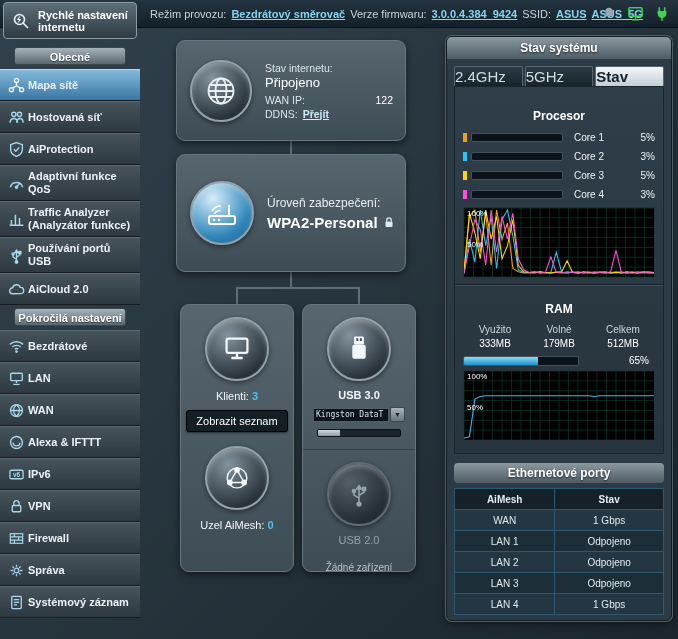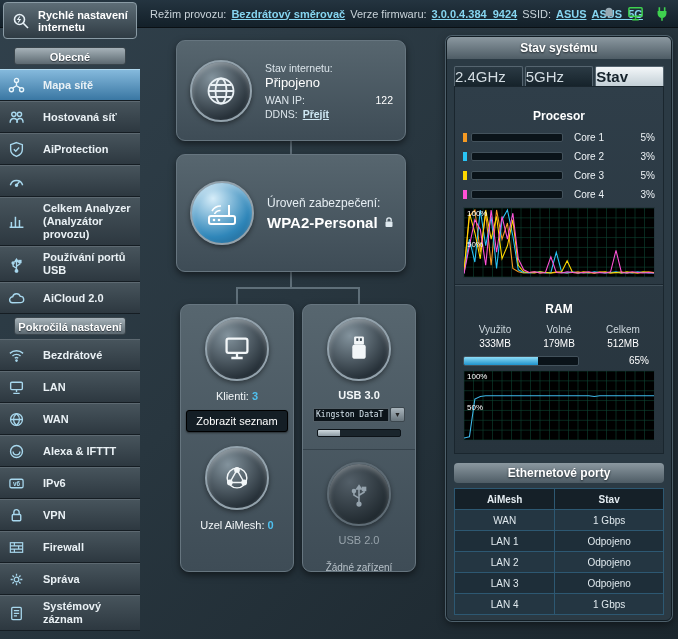--- a/index.html
+++ b/index.html
@@ -20,21 +20,21 @@
   
   .qis{position:absolute;top:2px;left:3px;width:134px;height:37px;cursor:pointer;
        background:linear-gradient(#5d6d77,#2f3b43);border:1px solid #8a9ba5;border-radius:4px;
        display:flex;align-items:center;gap:7px;padding:0 7px;font-size:11px;font-weight:bold;line-height:12px}
 
   
   .sidebar{position:absolute;top:44px;left:0;width:140px}
   .sechdr{margin:3px 14px 4px;height:18px;line-height:18px;text-align:center;font-size:11px;font-weight:bold;
           background:linear-gradient(#a6b2b9,#5c6971);border:1px solid #39444b;border-radius:3px;
           text-shadow:0 1px 1px #2b343b}
-  .mitem{display:flex;align-items:center;gap:18px;min-height:32px;padding:4px 4px 4px 8px;cursor:pointer;
+  .mitem{display:flex;align-items:center;gap:3px;min-height:32px;padding:4px 4px 4px 8px;cursor:pointer;
          font-size:11px;font-weight:bold;line-height:13px;color:#eaf1f5;
          background:linear-gradient(#47545c,#2d3840);
          border-top:1px solid #5d6971;border-bottom:1px solid #151d23}
   .mitem.active{background:linear-gradient(#85b9dc,#3a77a3);border-top-color:#b0d8ee}
   .mitem svg{flex:0 0 17px}
 
   
   .card{position:absolute;background:linear-gradient(#57666f,#3e4c56);border:1px solid #66757f;
         border-radius:9px;box-shadow:0 3px 7px rgba(0,0,0,.5)}
   .circle{border-radius:50%;display:flex;align-items:center;justify-content:center;cursor:pointer;
@@ -187,26 +187,27 @@
           <path d="M5.5 7.8l1.8 1.8 3.2-3.4"></path>
         </svg>
       <span>AiProtection</span>
     </div>
     <div class="mitem">
       <svg width="17" height="17" viewBox="0 0 16 16" fill="none" stroke="#a8d8ee" stroke-width="1.3">
           <path d="M2.2 11.5a6 6 0 0 1 11.6 0"></path>
           <path d="M8 11.5l3.2-4"></path>
           <circle cx="8" cy="11.5" r="1" fill="#a8d8ee"></circle>
         </svg>
+      <span>Adaptivní funkce QoS</span>
     </div>
     <div class="mitem">
       <svg width="17" height="17" viewBox="0 0 16 16" fill="none" stroke="#a8d8ee" stroke-width="1.4">
           <path d="M3.2 13V8.5M7 13V3.5M10.8 13V6.5M1.5 13.5h13"></path>
         </svg>
-      <span>Celkem Analyzer (Analyzátor provozu)</span>
+      <span>Traffic Analyzer (Analyzátor funkce)</span>
     </div>
     <div class="mitem">
       <svg width="17" height="17" viewBox="0 0 16 16" fill="none" stroke="#a8d8ee" stroke-width="1.2">
           <path d="M8 14V3M8 3l-1.6 2.3h3.2Z"></path>
           <path d="M8 11.5L4.8 9.5V7.6M8 9.5l3.2-2V6"></path>
           <circle cx="4.8" cy="6.6" r="1" fill="#a8d8ee"></circle>
           <rect x="10.2" y="4.2" width="2" height="2" fill="#a8d8ee"></rect>
           <circle cx="8" cy="14" r="1.2" fill="#a8d8ee"></circle>
         </svg>
       <span>Používání portů USB</span>

